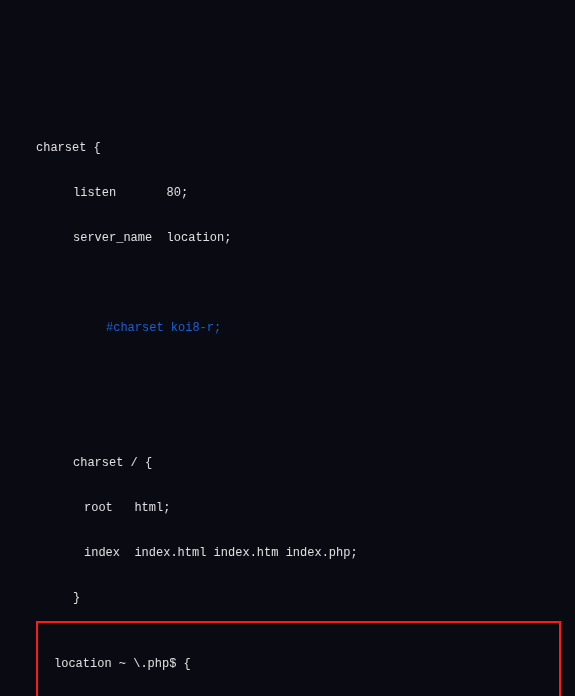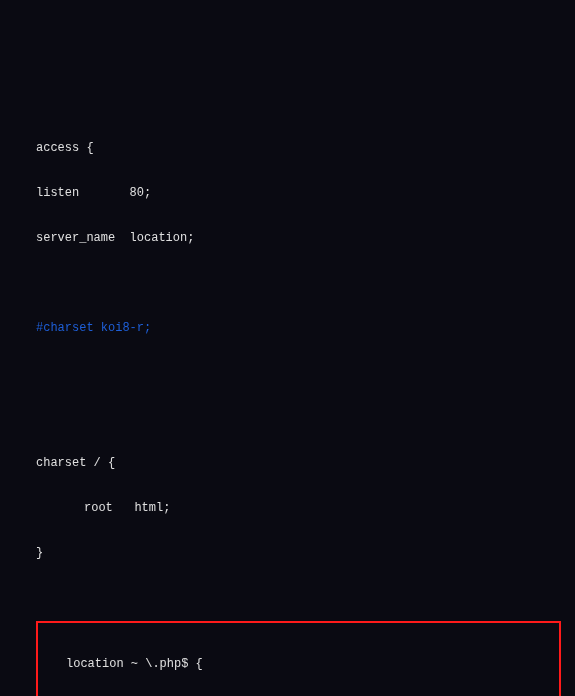--- a/index.html
+++ b/index.html
@@ -14,54 +14,55 @@
     font-size: 12px;
     line-height: 15px;
     color: #d0d0d0;
     white-space: pre;
   }
   .code-area {
     padding: 6px 0 0 0;
   }
   .line { padding-left: 36px; height: 15px; }
   .ind0 { padding-left: 36px; }
-  .ind1 { padding-left: 36px; }
+  .ind1 { padding-left: 73px; }
   .ind2 { padding-left: 84px; font-family: Liberation Mono, monospace; }
-  .comment { color: #1e5fd8; }
+  .comment { color: #1e5fd8; margin-left: 33px; }
   .normal { color: #e0e0e0; }
   .boxed {
     position: absolute;
     left: 36px;
     top: 621px;
     width: 525px;
     height: 120px;
     border: 2px solid #ff1a1a;
     padding-top: 4px;
     padding-bottom: 4px;
     background: transparent;
   }
-  .boxed .line { padding-left: 28px; }
+  .boxed .line { padding-left: 16px; }
   .blank { height: 15px; }
 </style>
 </head>
 <body>
 
 
 
 <div class="code-area">
   <div class="blank"></div>
-  <div class="line ind0 normal">access {</div>
+  <div class="line ind0 normal">charset {</div>
   <div class="line ind1 normal">listen       80;</div>
   <div class="line ind1 normal">server_name  location;</div>
   <div class="blank"></div>
   <div class="line ind1 comment">#charset koi8-r;</div>
   <div class="blank"></div>
   <div class="blank"></div>
   <div class="line ind1 normal">charset / {</div>
   <div class="line ind2 normal">root   html;</div>
+  <div class="line ind2 normal">index  index.html index.htm index.php;</div>
   <div class="line ind1 normal">}</div>
   <div class="blank"></div>
   
   
   
   
   
   
   
   

